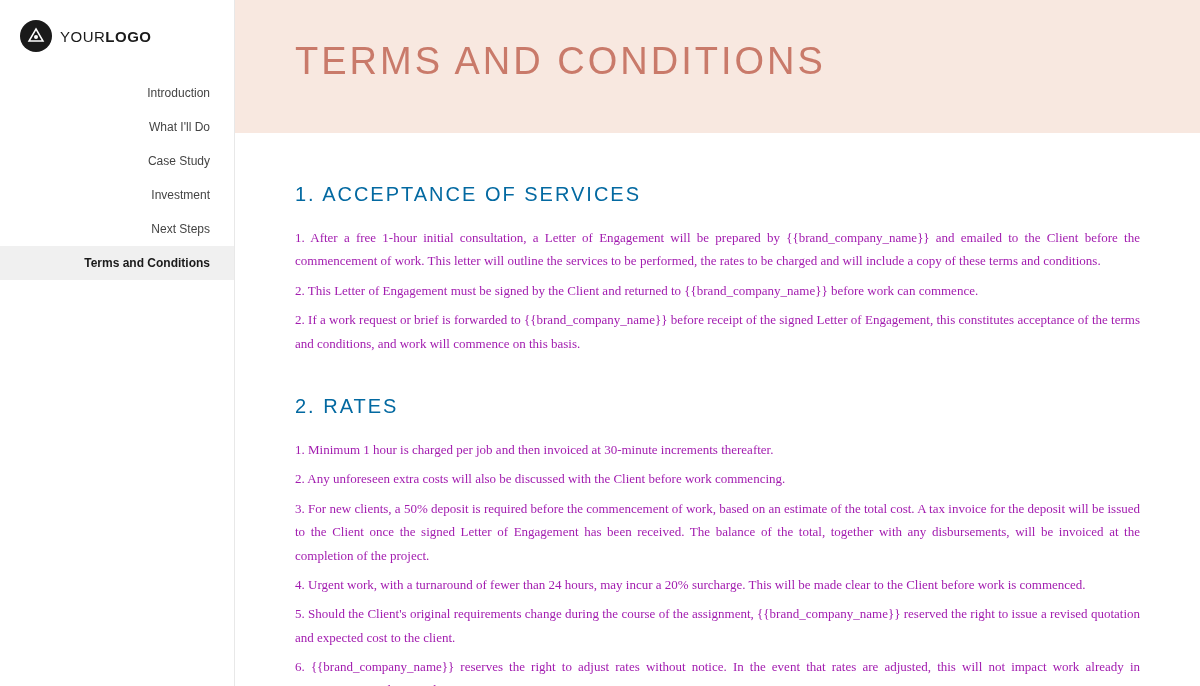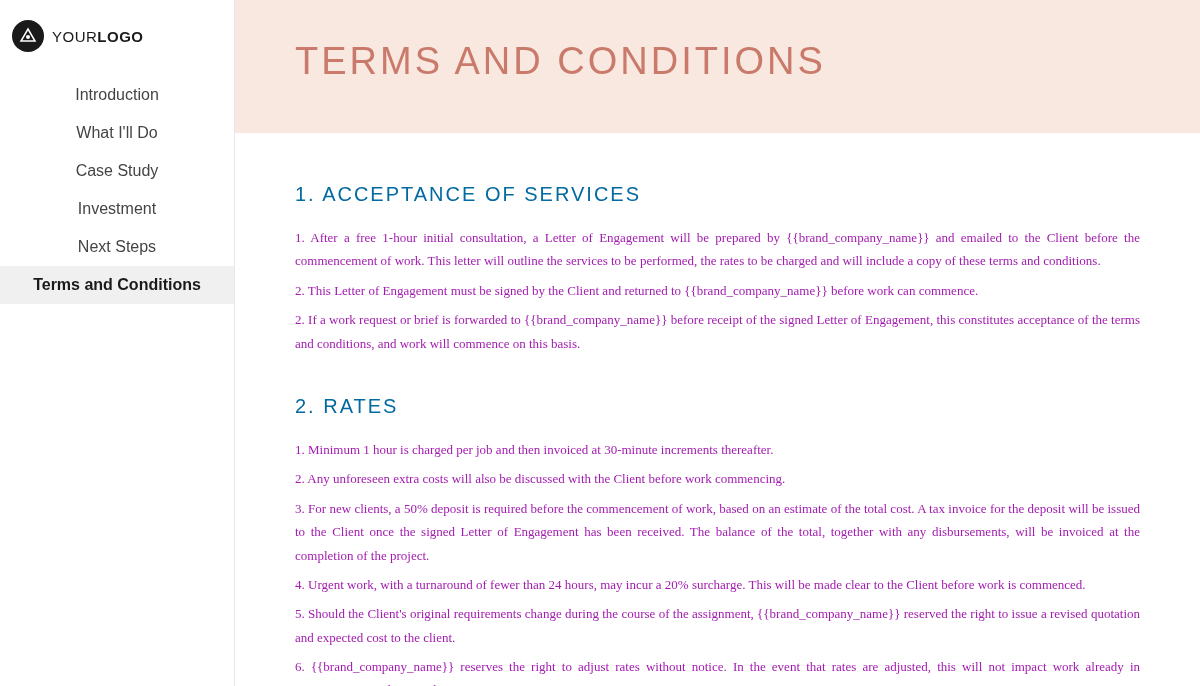--- a/index.html
+++ b/index.html
@@ -9,21 +9,21 @@
     #sidebar {
       width: 235px;
       min-width: 235px;
       background: #fff;
       border-right: 1px solid #e8e8e8;
       display: flex;
       flex-direction: column;
       height: 686px;
     }
     #logo-area {
-      padding: 20px 20px 24px 12px;
+      padding: 20px 20px 24px 20px;
       display: flex;
       align-items: center;
       gap: 8px;
     }
     #logo-icon {
       width: 32px;
       height: 32px;
       background: #1a1a1a;
       border-radius: 50%;
       display: flex;
@@ -37,28 +37,28 @@
       font-family: Arial, sans-serif;
       font-weight: 400;
       color: #1a1a1a;
       letter-spacing: 0.5px;
     }
     #logo-text strong {
       font-weight: 700;
     }
     nav { display: flex; flex-direction: column; }
     .nav-item {
-      padding: 10px 8px;
-      font-size: 16px;
+      padding: 10px 24px;
+      font-size: 12px;
       font-family: Arial, sans-serif;
       color: #444;
       cursor: pointer;
       border: none;
       background: none;
-      text-align: center;
+      text-align: right;
       transition: background 0.15s;
     }
     .nav-item.active {
       background: #f0f0f0;
       font-weight: 600;
       color: #1a1a1a;
     }
 
     
     #main {

